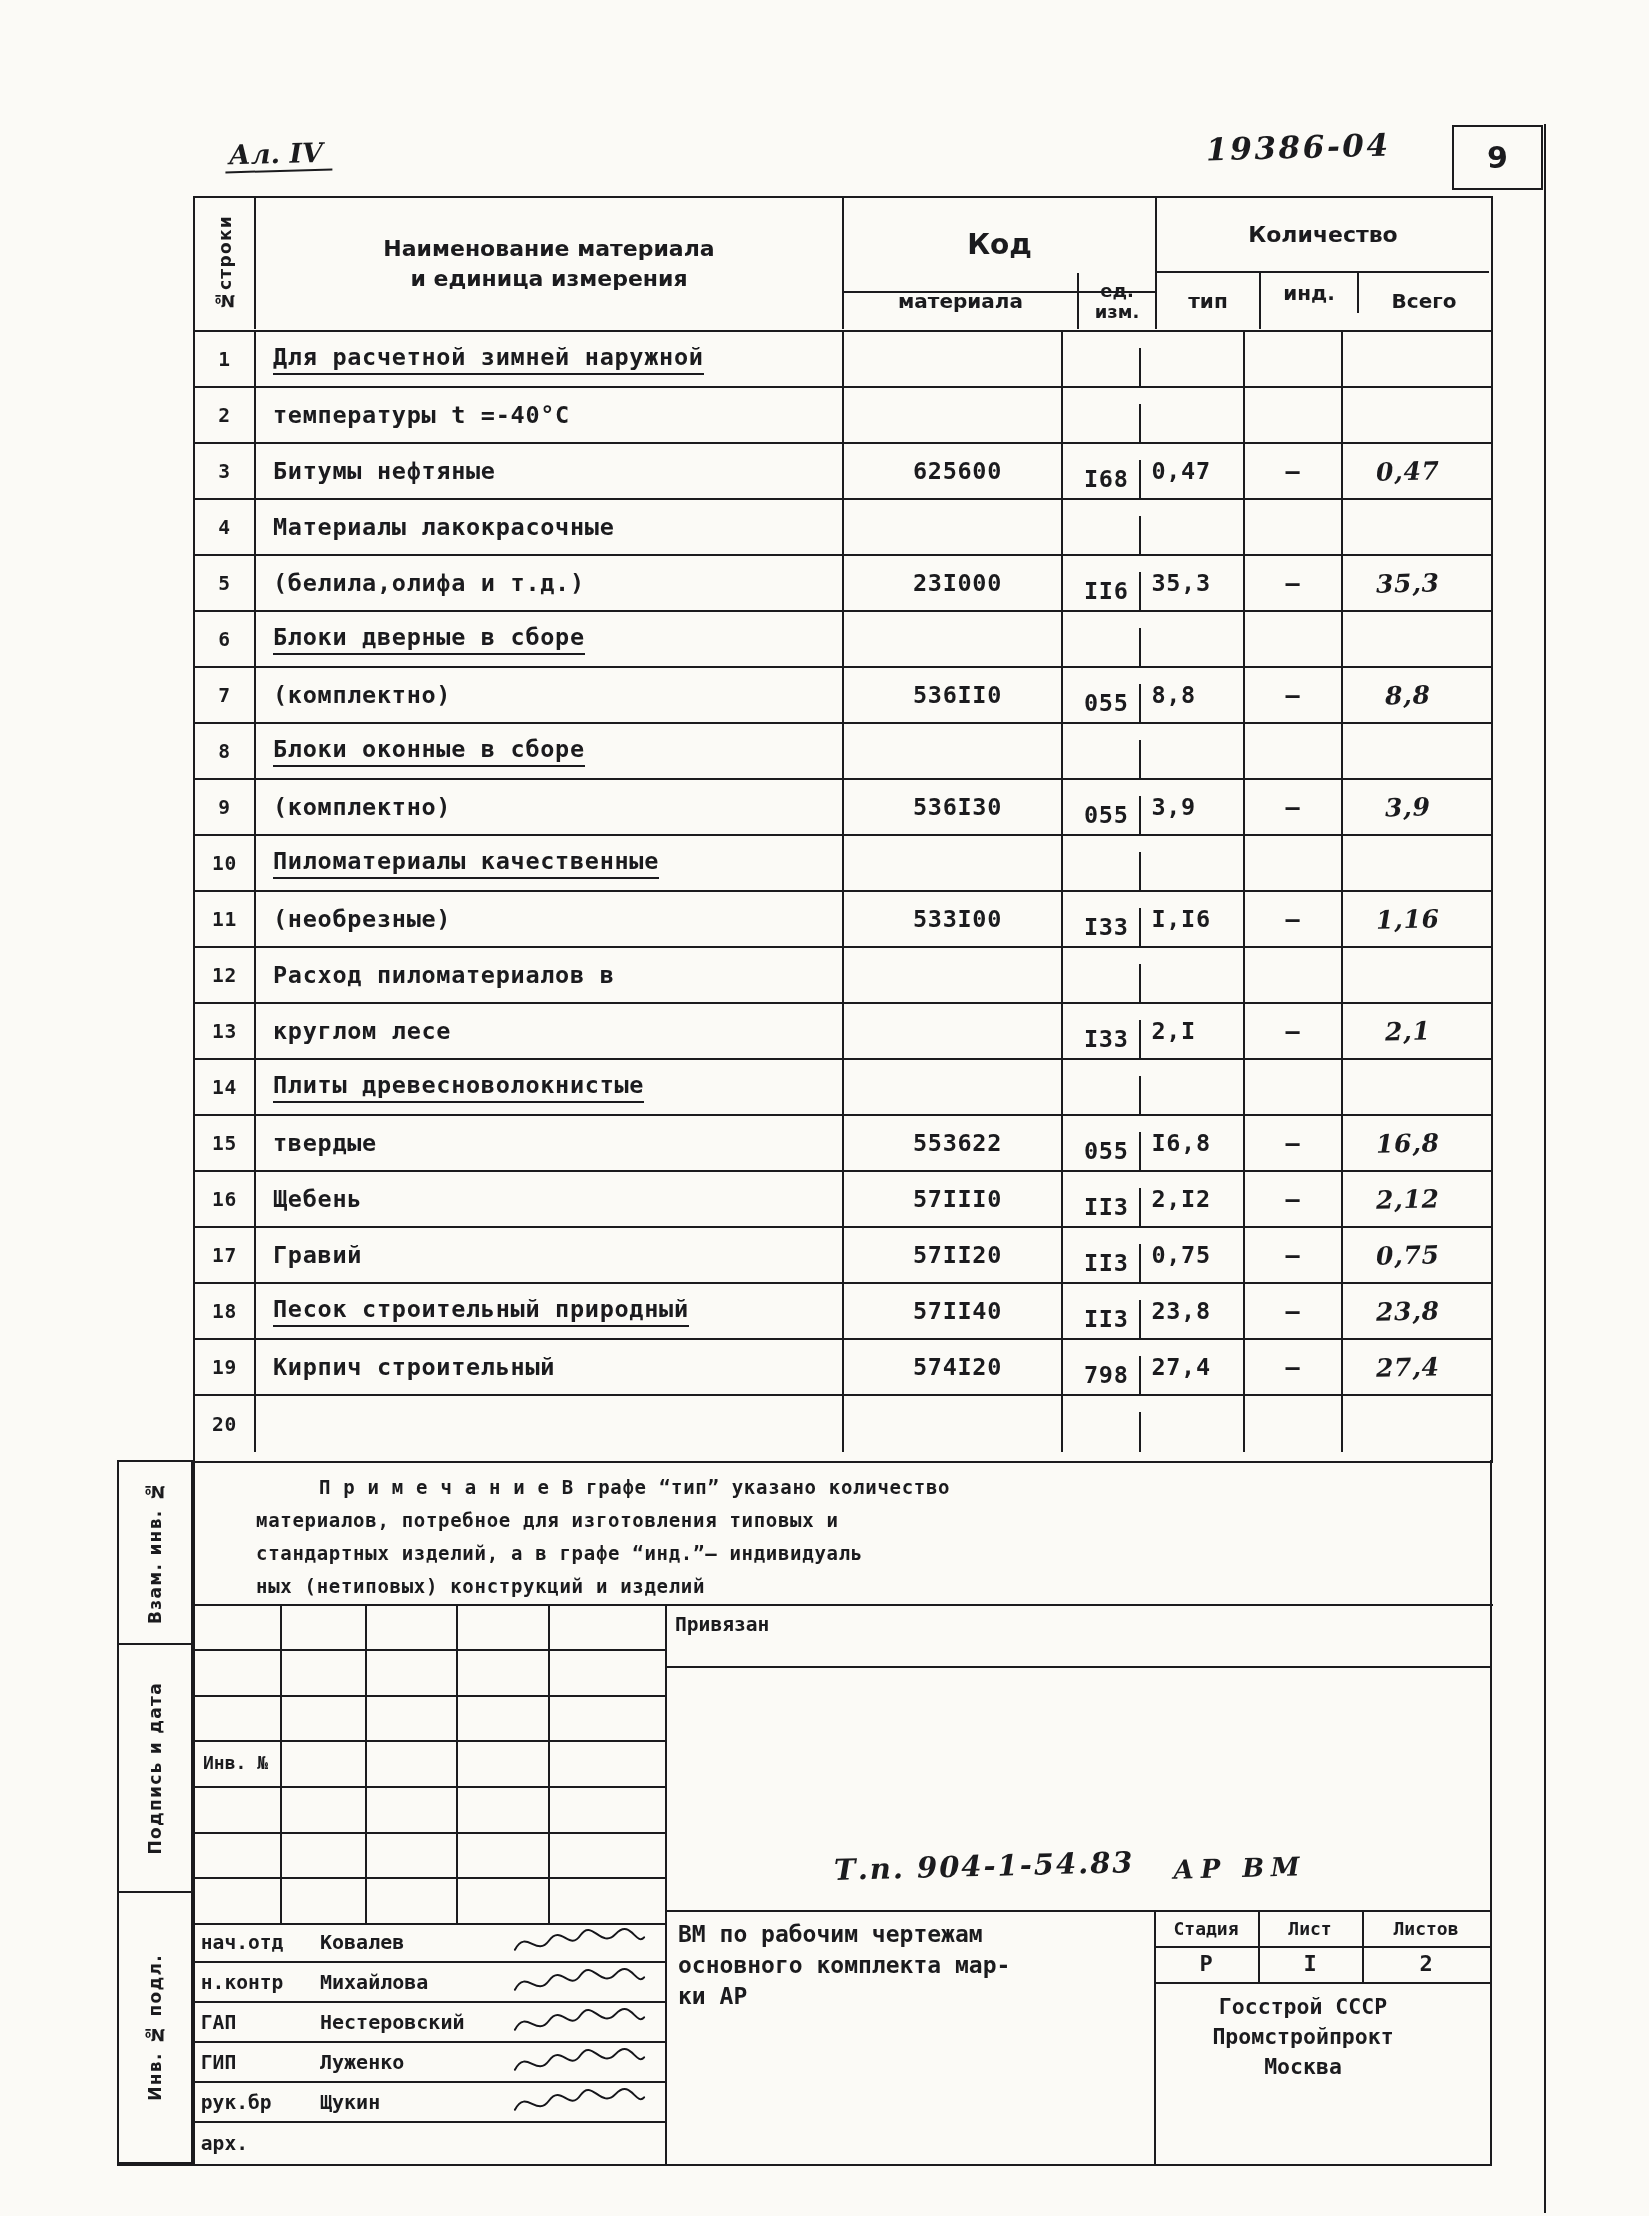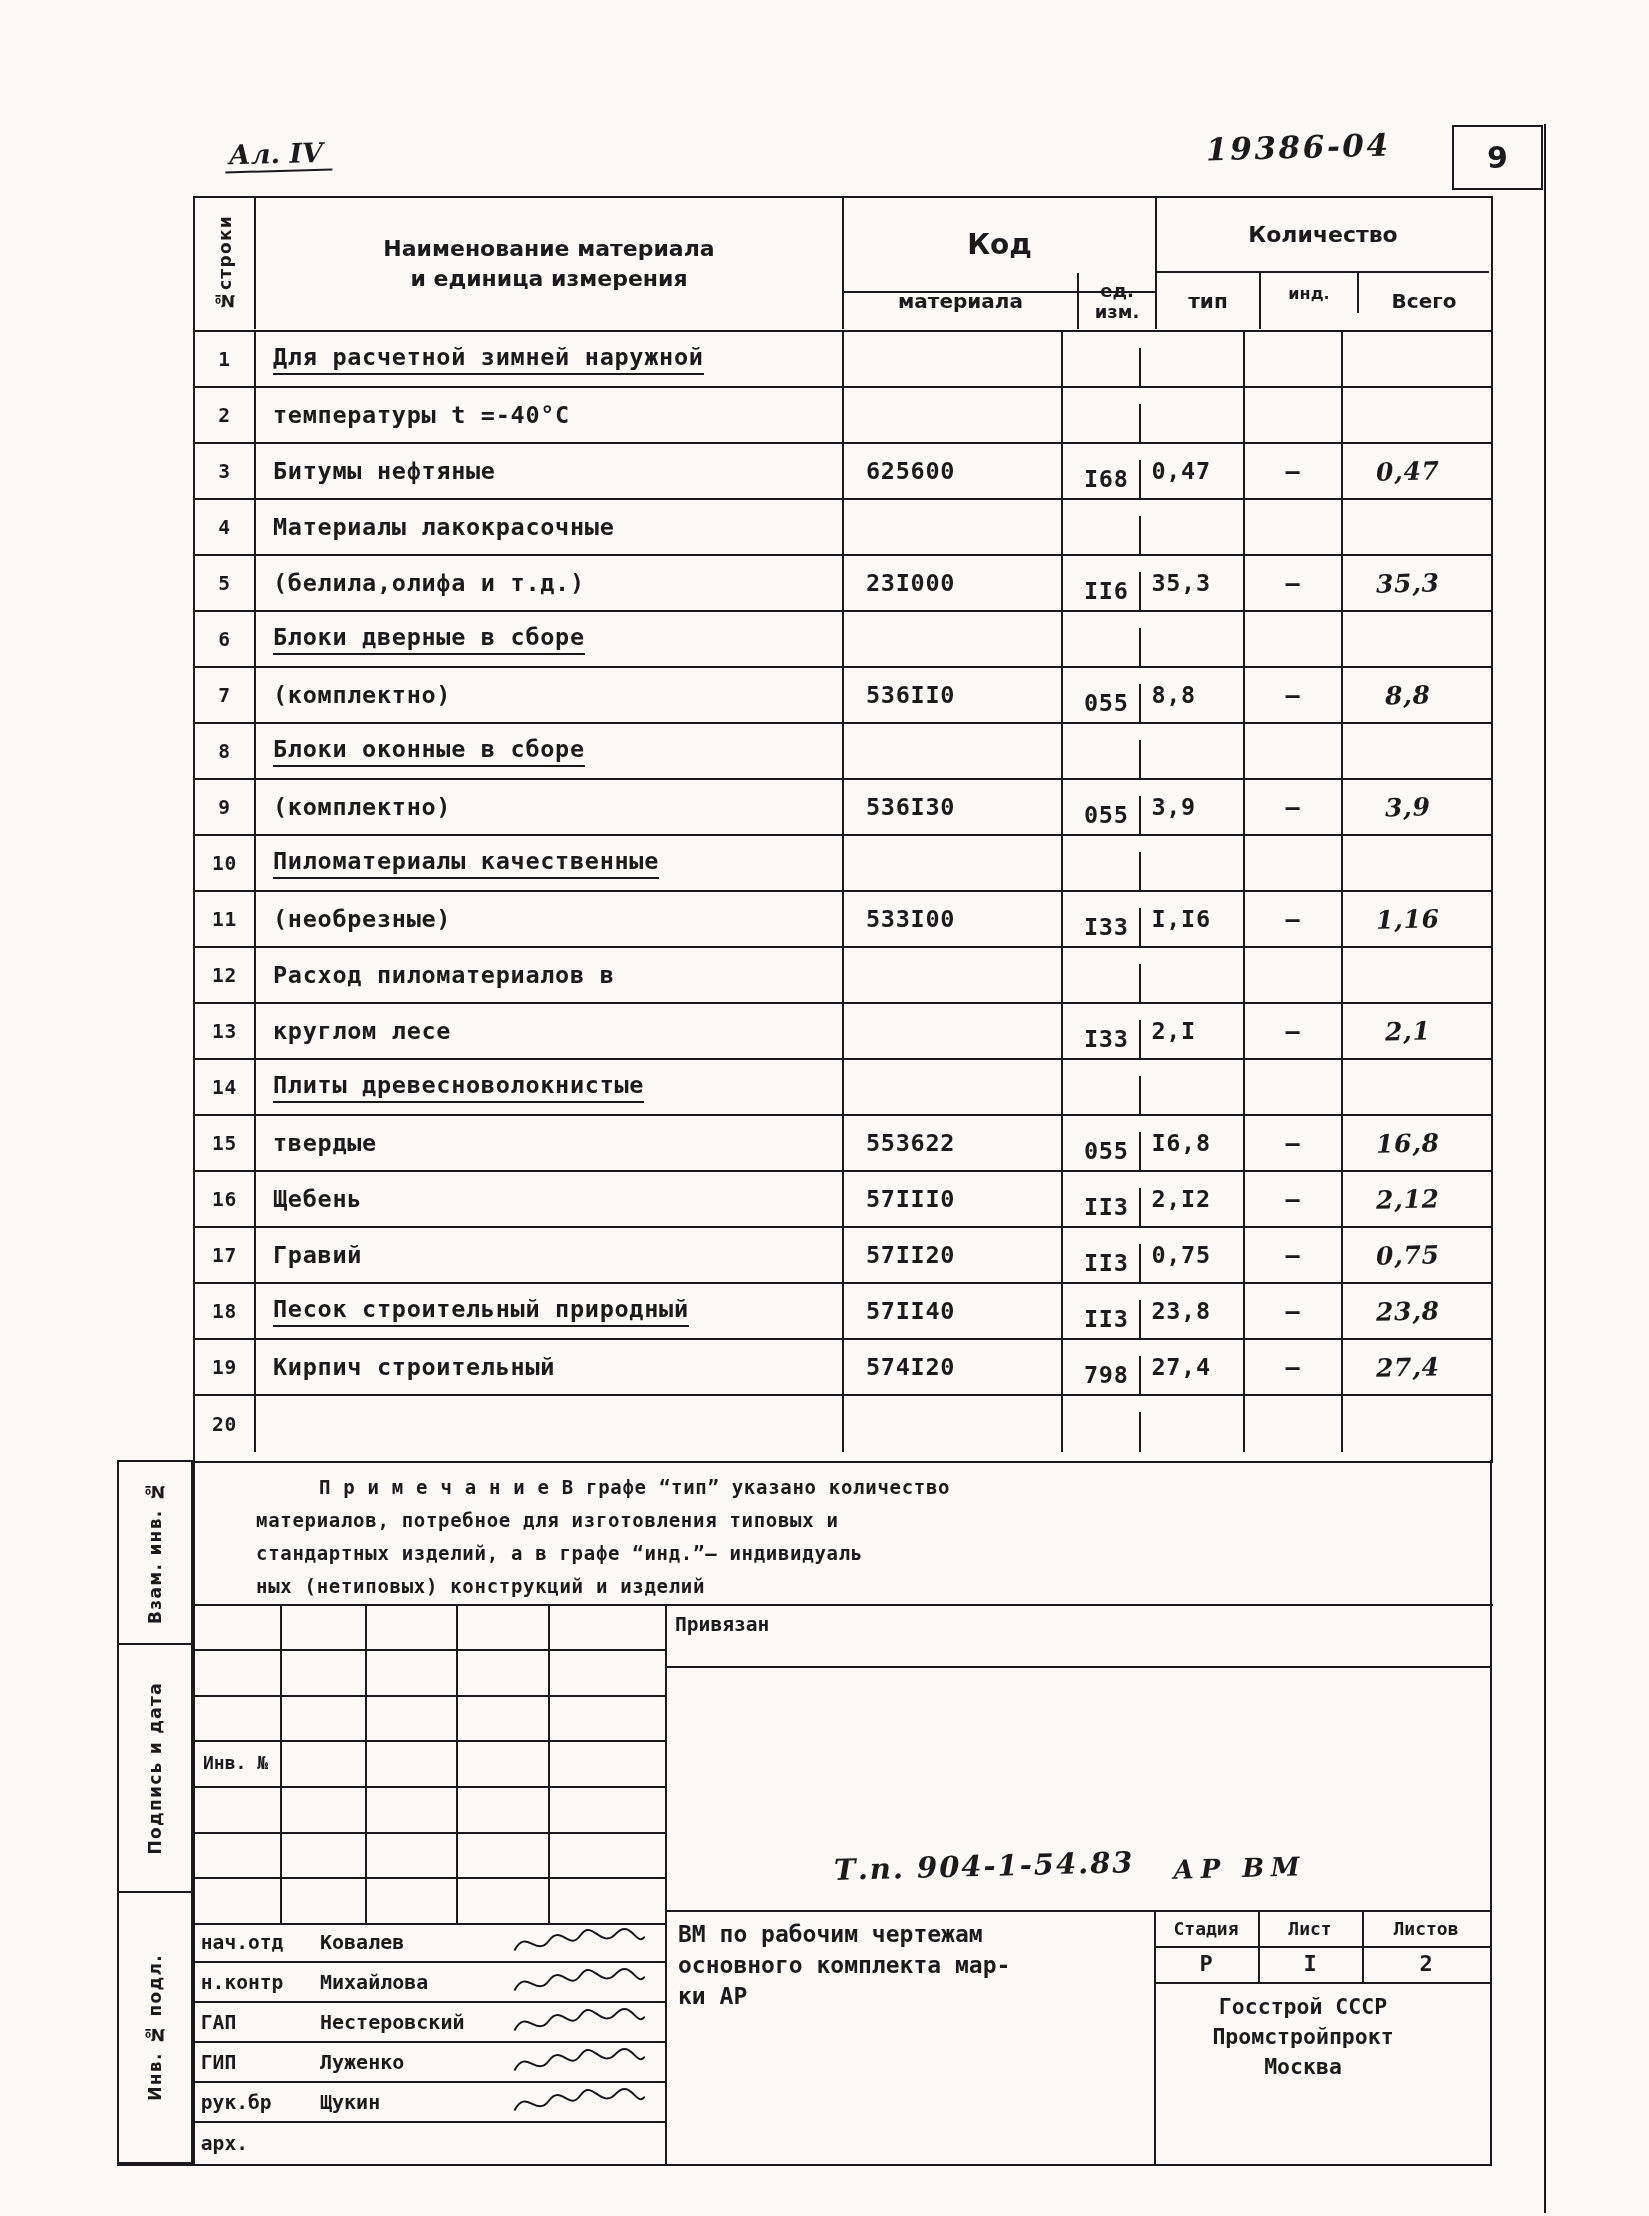--- a/index.html
+++ b/index.html
@@ -31,21 +31,21 @@
        font-family:"DejaVu Sans", sans-serif; font-weight:700; text-align:center; }
   .br{ border-right:2px solid var(--ink); }
   .bb{ border-bottom:2px solid var(--ink); }
   .vlabel{ writing-mode:vertical-rl; transform:rotate(180deg); font:700 17px "DejaVu Sans", sans-serif; letter-spacing:1.3px; white-space:nowrap; }
 
   .trow{ display:flex; height:56px; border-bottom:2px solid var(--ink); font:700 23.5px "DejaVu Sans Mono", monospace; letter-spacing:0.7px; }
   .trow:last-child{ border-bottom:none; }
   .c{ display:flex; align-items:center; overflow:hidden; border-right:2px solid var(--ink); }
   .c-no{ width:61px; justify-content:center; font-size:19.6px; }
   .c-name{ width:588px; padding-left:17px; }
-  .c-code{ width:219px; padding-left:22px; }
+  .c-code{ width:219px; padding-left:10px;justify-content:center; }
   .c-unit{ width:78px; padding-left:21px;margin-top:16px; }
   .c-tip{ width:104px; padding-left:10.4px; }
   .c-ind{ width:98px; justify-content:center; }
   .c-total{ width:130px; justify-content:center; border-right:none; }
   .c-total .hand{ font-size:25px; }
   .u .nm{ border-bottom:2.6px solid var(--ink); padding-bottom:1.3px; }
 
   
   .note{ position:absolute; left:256px; top:1471px; width:978px; font:700 19px "DejaVu Sans Mono", monospace; line-height:33px; letter-spacing:0.7px; }
   .note .ln1{ text-indent:63px; }
@@ -103,21 +103,21 @@
       <div class="hc br" style="left:649px;top:75px;width:235px;height:56px;font-size:20px;justify-content:center;">
         <span>материала</span>
       </div>
       <div class="hc br" style="left:884px;top:75px;width:78px;height:56px;font-size:18px;line-height:21px;">
         <div>ед.</div>
         <div>изм.</div>
       </div>
       <div class="hc br" style="left:962px;top:75px;width:104px;height:56px;font-size:20px;">
         <span>тип</span>
       </div>
-      <div class="hc br" style="left:1066px;top:75px;width:98px;height:40px;font-size:16px;">
+      <div class="hc br" style="left:1066px;top:75px;width:98px;height:40px;font-size:20px;">
         <span>инд.</span>
       </div>
       <div class="hc" style="left:1164px;top:75px;width:130px;height:56px;font-size:20px;">
         <span>Всего</span>
       </div>
     </div>
     <div>
   <div class="trow u">
     <div class="c c-no">
             <span>1</span>

